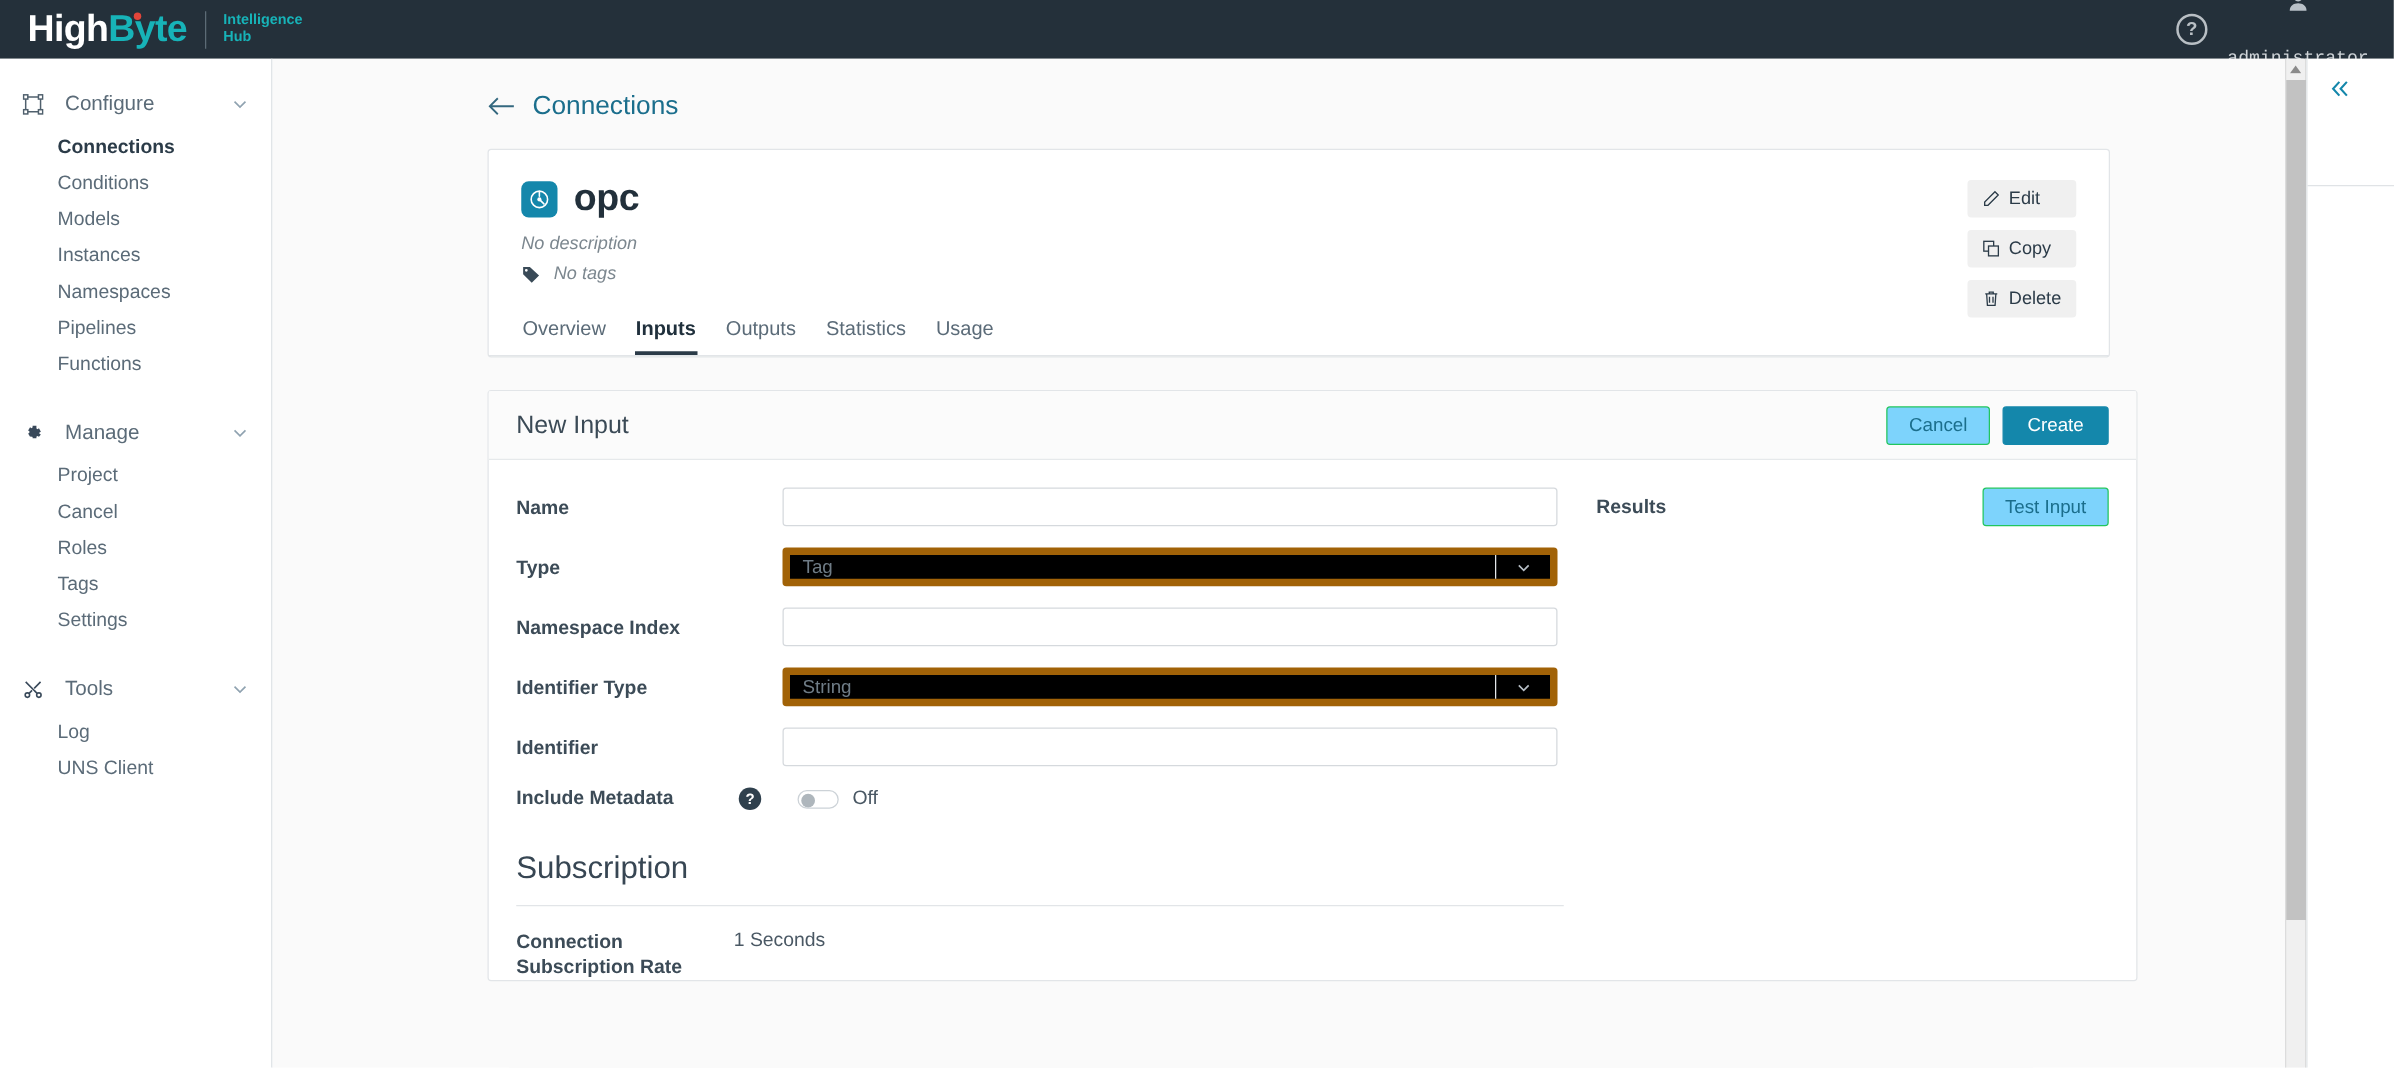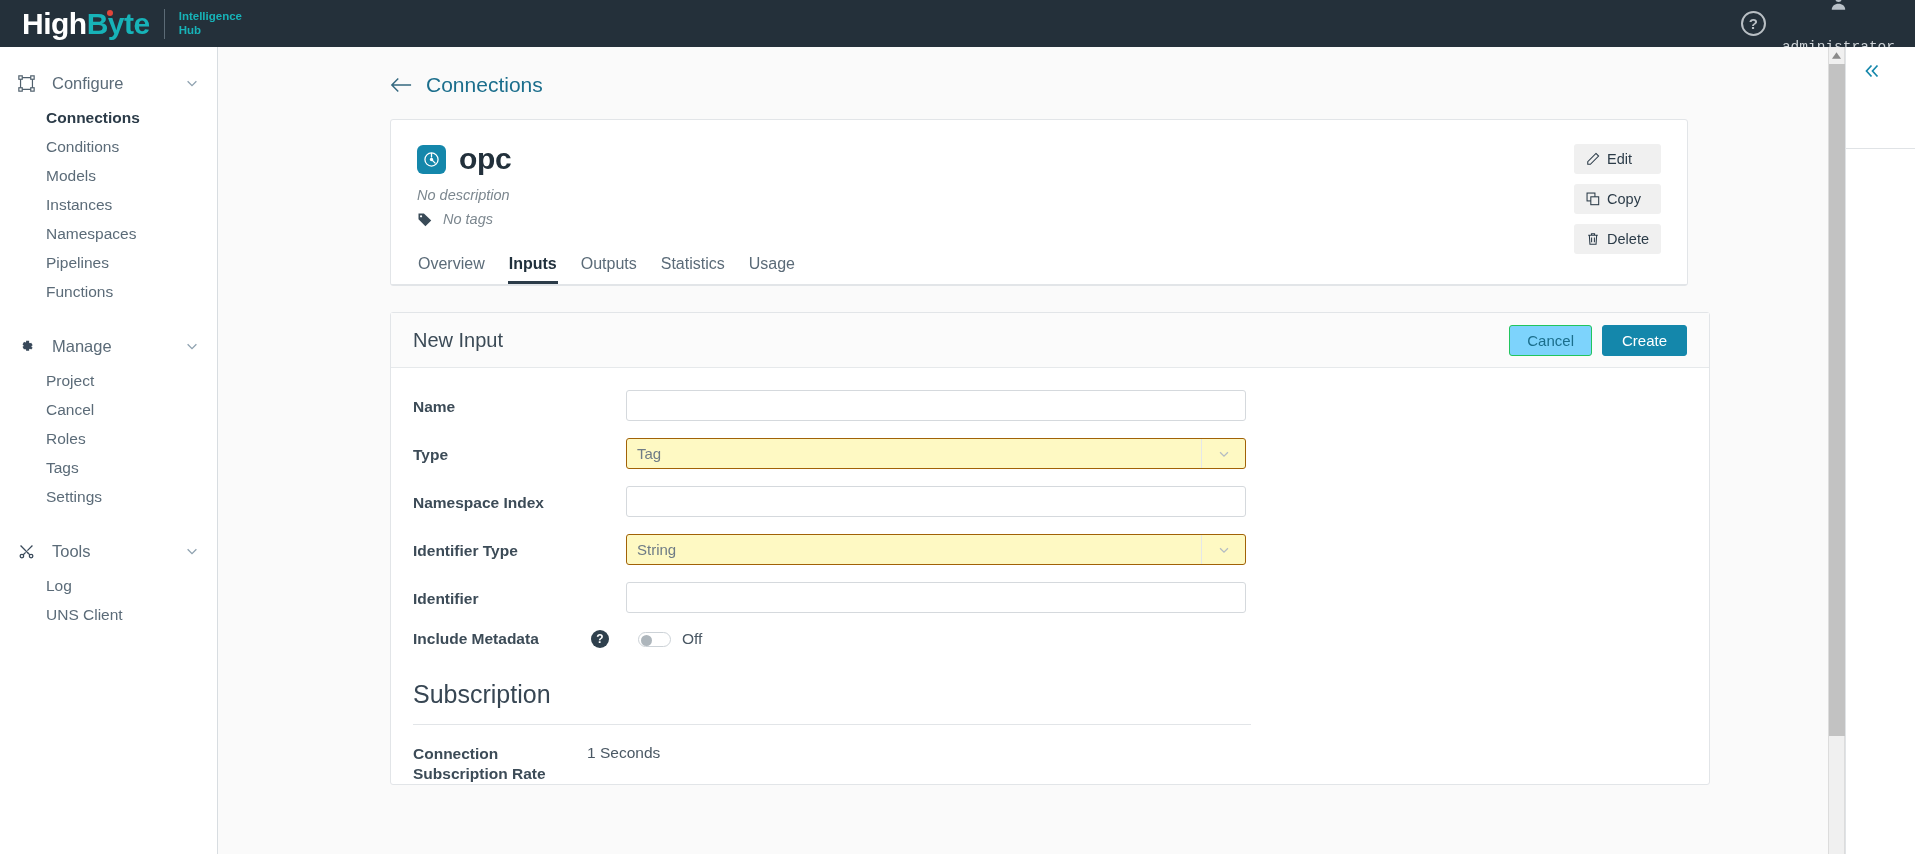--- a/index.html
+++ b/index.html
@@ -163,22 +163,22 @@
     width: 213px; padding-top: 8px;
     font-size: 15.5px; font-weight: bold; color: #3c4b57;
   }
   .field-control { width: 620px; }
   .txt-input {
     width: 100%; height: 31px; border: 1px solid #d5d9dd; border-radius: 3px;
     background: #ffffff; padding: 0 10px; font-size: 15px; color: #3c4b57;
     font-family: "Liberation Sans", sans-serif; outline: none;
   }
   .sel-box {
-    width: 100%; height: 31px; border: 1px solid #a16207; border-radius: 3px;
-    background: #fef9c3; display: flex; align-items: center;
+    width: 100%; height: 31px; border: 6px solid #a16207; border-radius: 3px;
+    background: #000000; display: flex; align-items: center;
     padding-left: 10px; cursor: pointer; position: relative;
   }
   .sel-value { font-size: 15px; color: #6f7c86; }
   .sel-arrow {
     margin-left: auto; width: 44px; height: 100%;
     display: flex; align-items: center; justify-content: center;
     border-left: 1px solid #e4e7ea; color: #b4bcc3;
   }
 
   .meta-row { display: flex; align-items: center; margin-top: 4px; }
@@ -498,20 +498,26 @@
             <div class="sub-label">
               <div>Connection</div>
               <div>Subscription Rate</div>
             </div>
             <div class="sub-value">1 Seconds</div>
           </div>
         </div>
 
       </div>
 
+      <div class="form-right">
+        <div class="results-row">
+          <span class="results-label">Results</span>
+          <button class="btn-outline results-btn">Test Input</button>
+        </div>
+      </div>
     </div>
   </div>
 </div>
 
 <div class="scrollbar-track">
   <div class="scroll-up">
     <svg width="9" height="7" viewBox="0 0 10 7" fill="#8a8a8a">
         <path d="M5 0l5 7H0z"></path>
       </svg>
   </div>

